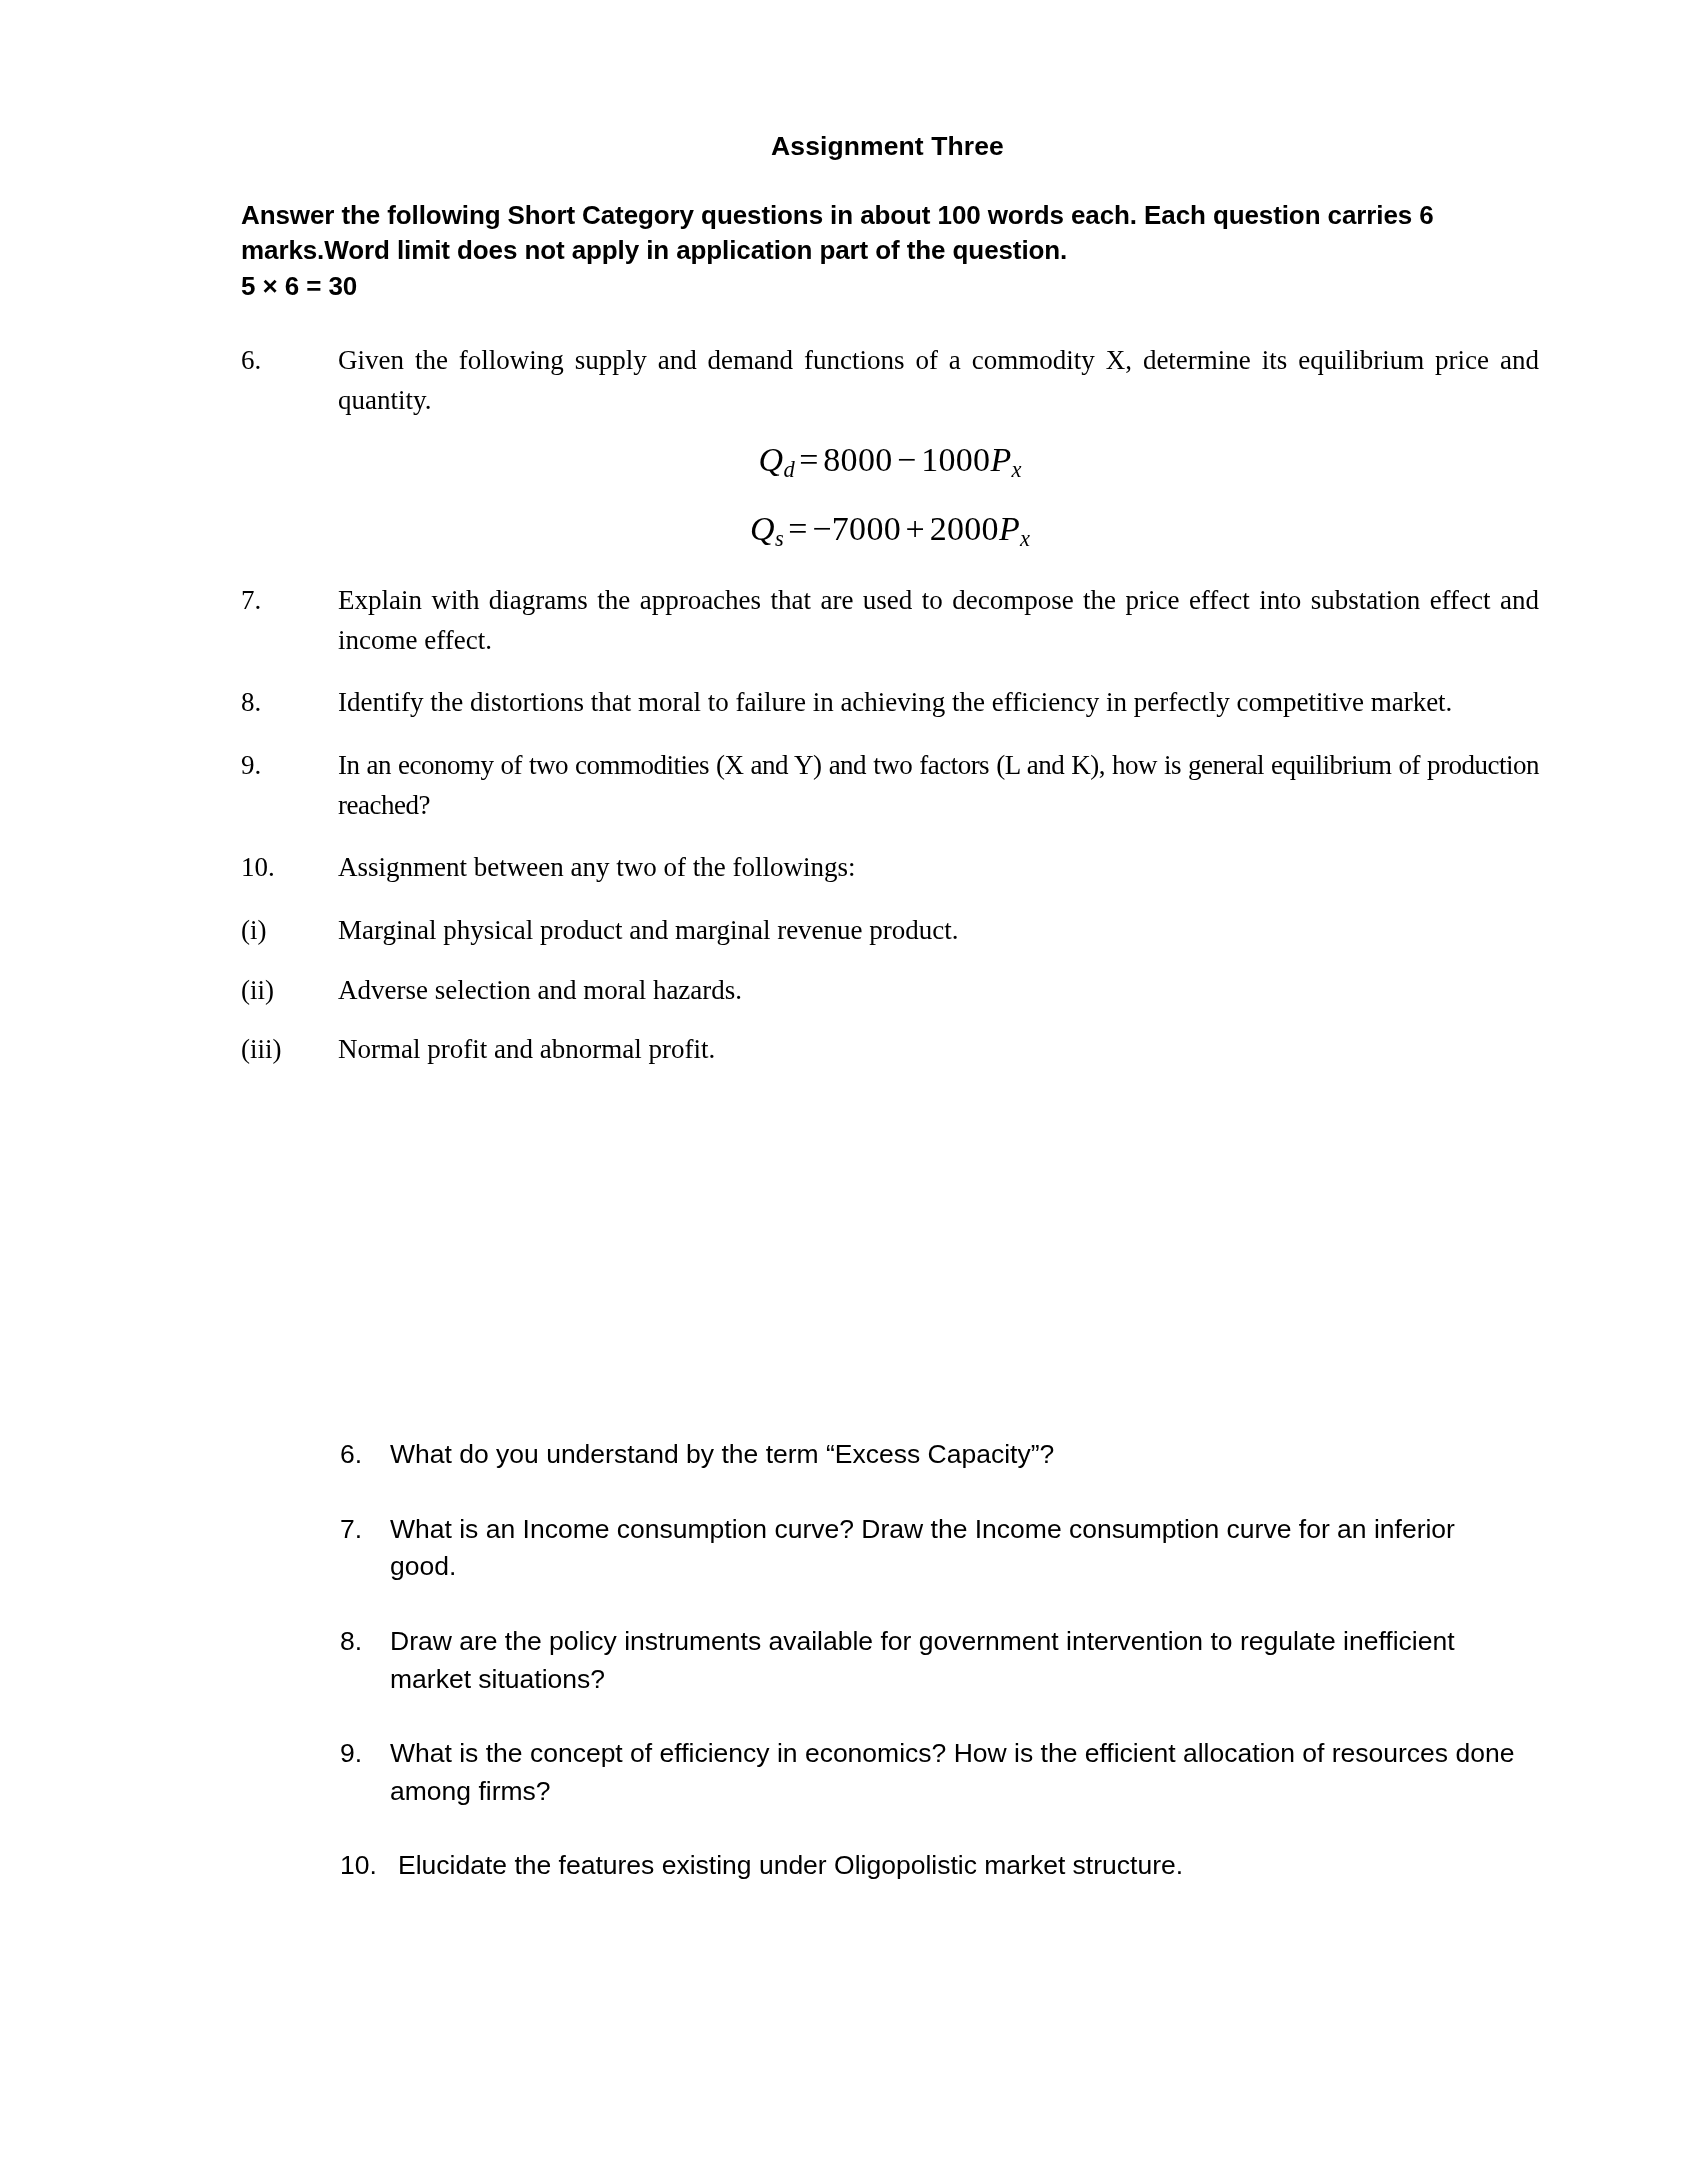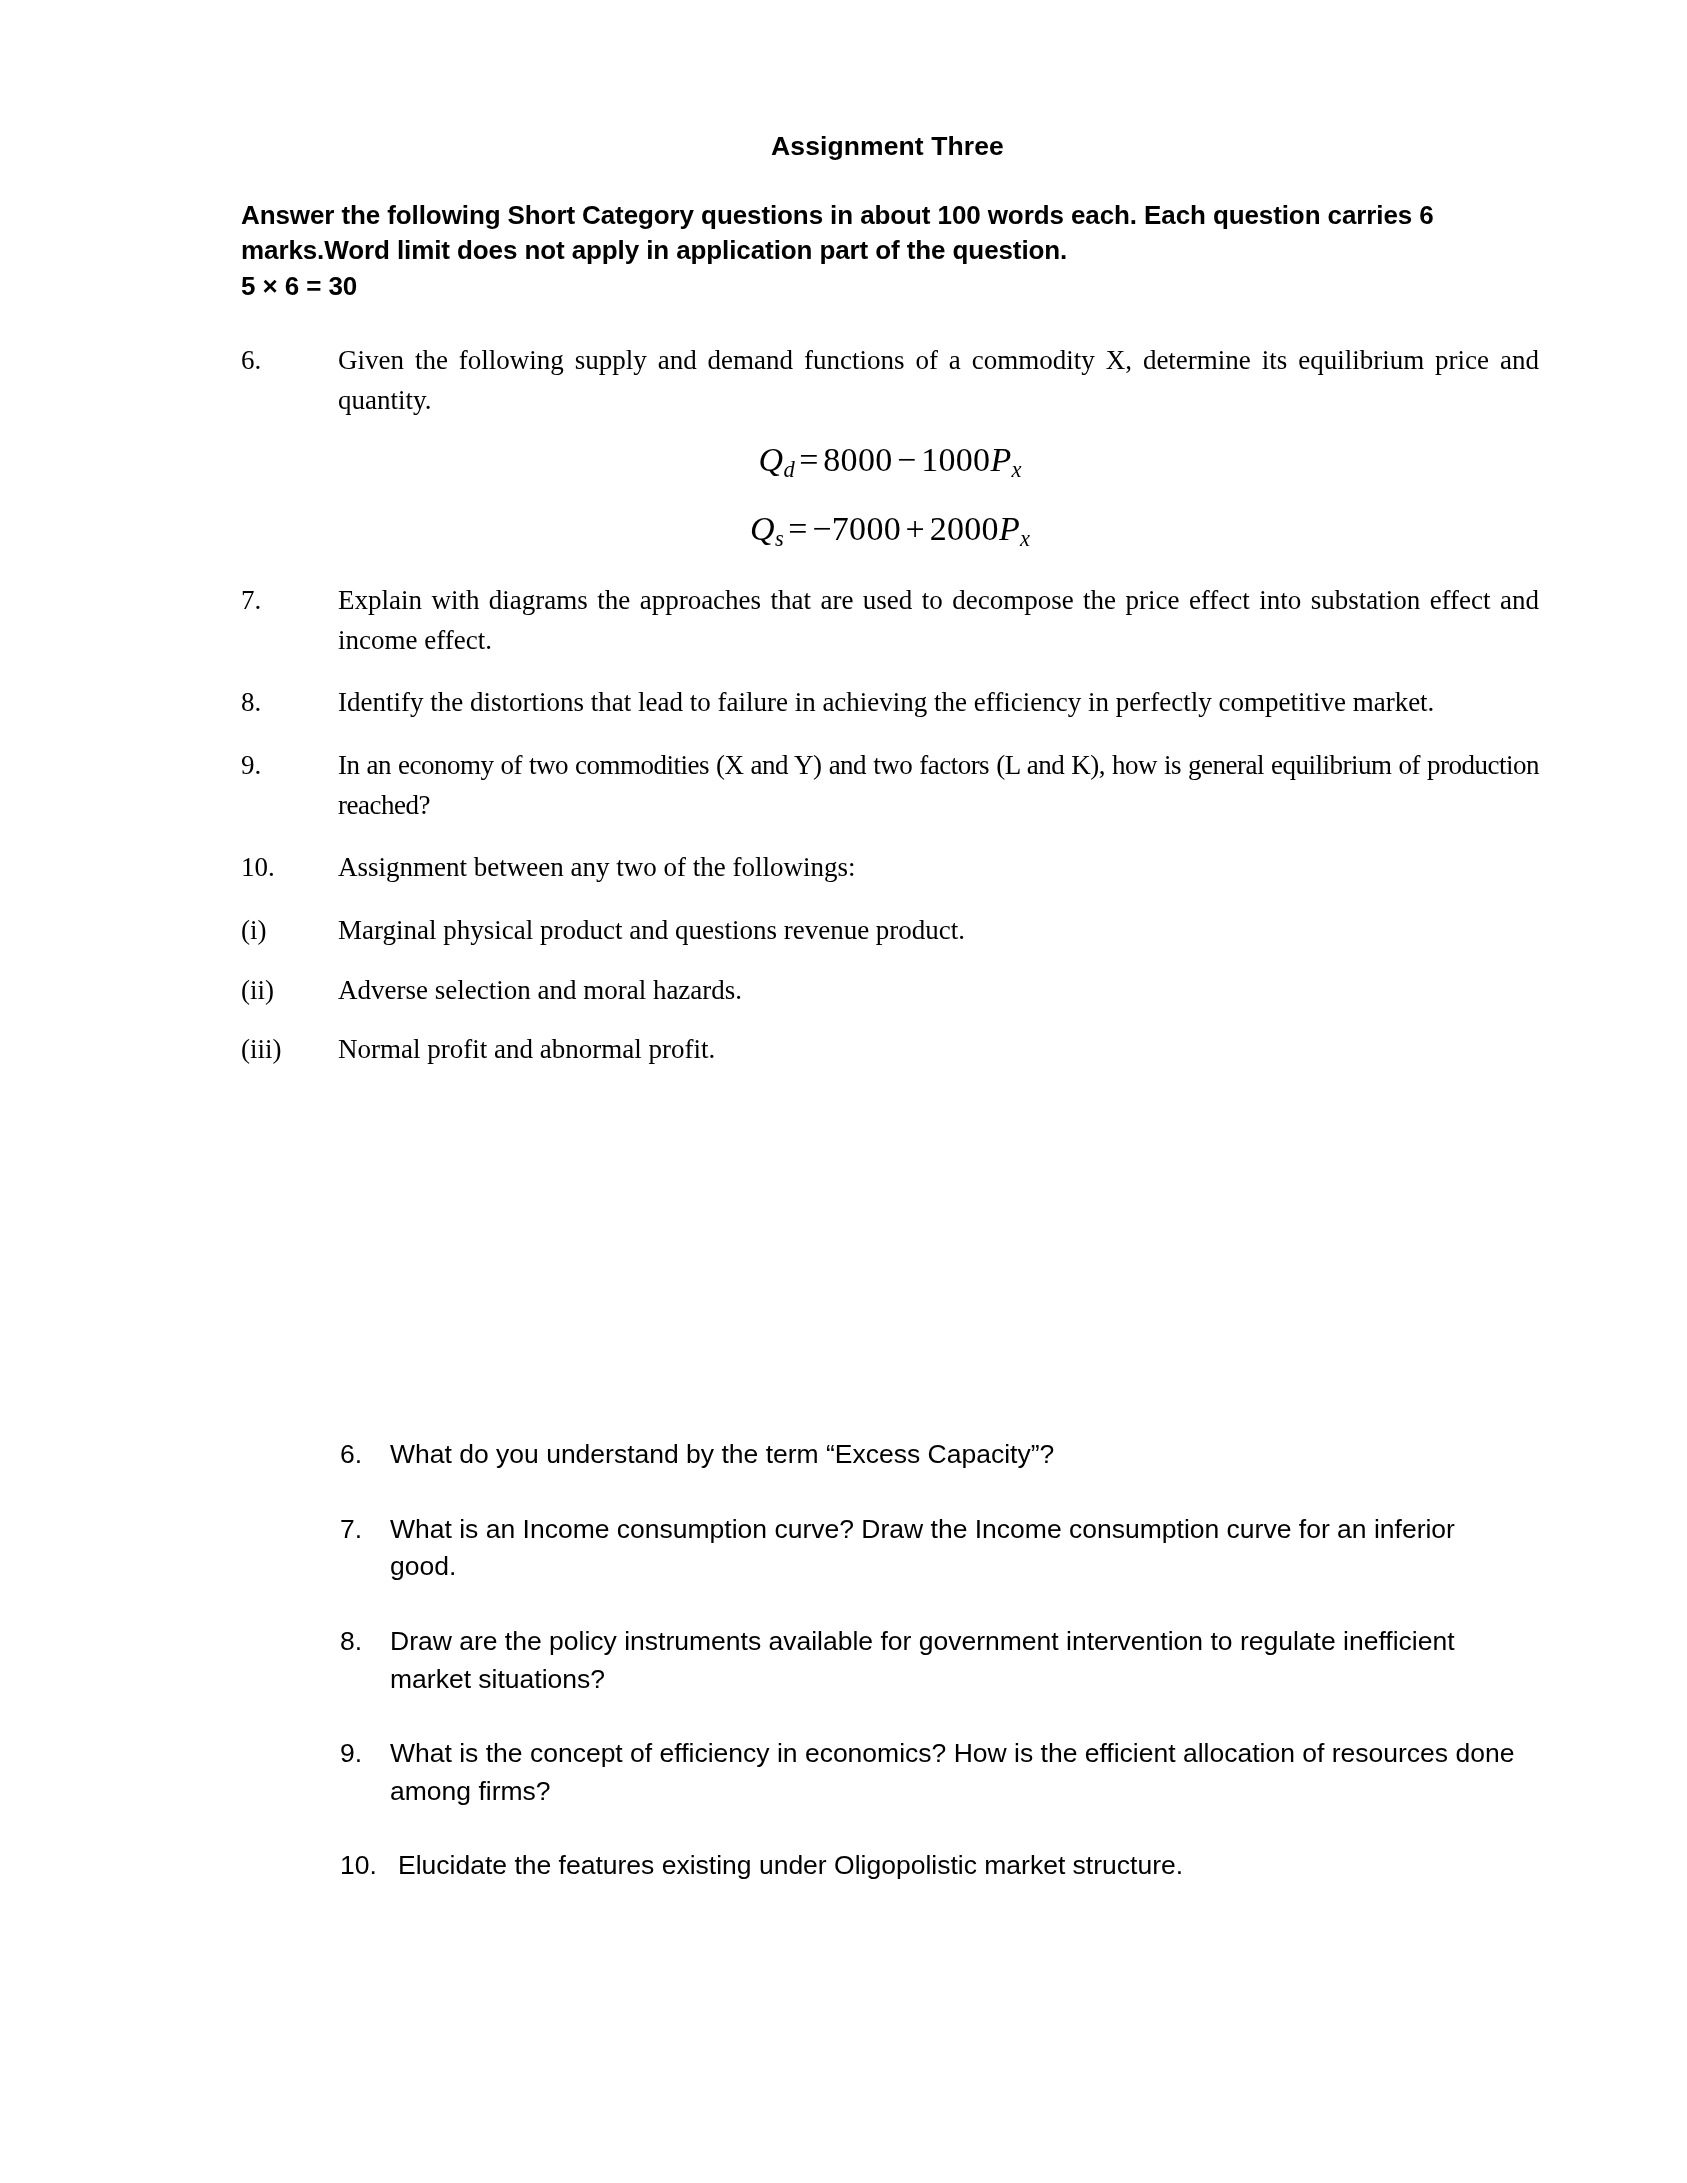--- a/index.html
+++ b/index.html
@@ -178,36 +178,36 @@
       </div>
     </div>
 
     <div class="q-item">
       <span class="q-num">7.</span>
       <span class="q-text">Explain with diagrams the approaches that are used to decompose the price effect into substation effect and income effect.</span>
     </div>
 
     <div class="q-item">
       <span class="q-num">8.</span>
-      <span class="q-text">Identify the distortions that lead to failure in achieving the efficiency in perfectly competitive market.</span>
+      <span class="q-text">Identify the distortions that moral to failure in achieving the efficiency in perfectly competitive market.</span>
     </div>
 
     <div class="q-item tight">
       <span class="q-num">9.</span>
       <span class="q-text">In an economy of two commodities (X and Y) and two factors (L and K), how is general equilibrium of production reached?</span>
     </div>
 
     <div class="q-item no-justify">
       <span class="q-num">10.</span>
       <span class="q-text">Assignment between any two of the followings:</span>
     </div>
 
     <div class="q-item sub no-justify">
       <span class="q-num">(i)</span>
-      <span class="q-text">Marginal physical product and questions revenue product.</span>
+      <span class="q-text">Marginal physical product and marginal revenue product.</span>
     </div>
 
     <div class="q-item sub no-justify">
       <span class="q-num">(ii)</span>
       <span class="q-text">Adverse selection and moral hazards.</span>
     </div>
 
     <div class="q-item sub no-justify">
       <span class="q-num">(iii)</span>
       <span class="q-text">Normal profit and abnormal profit.</span>

